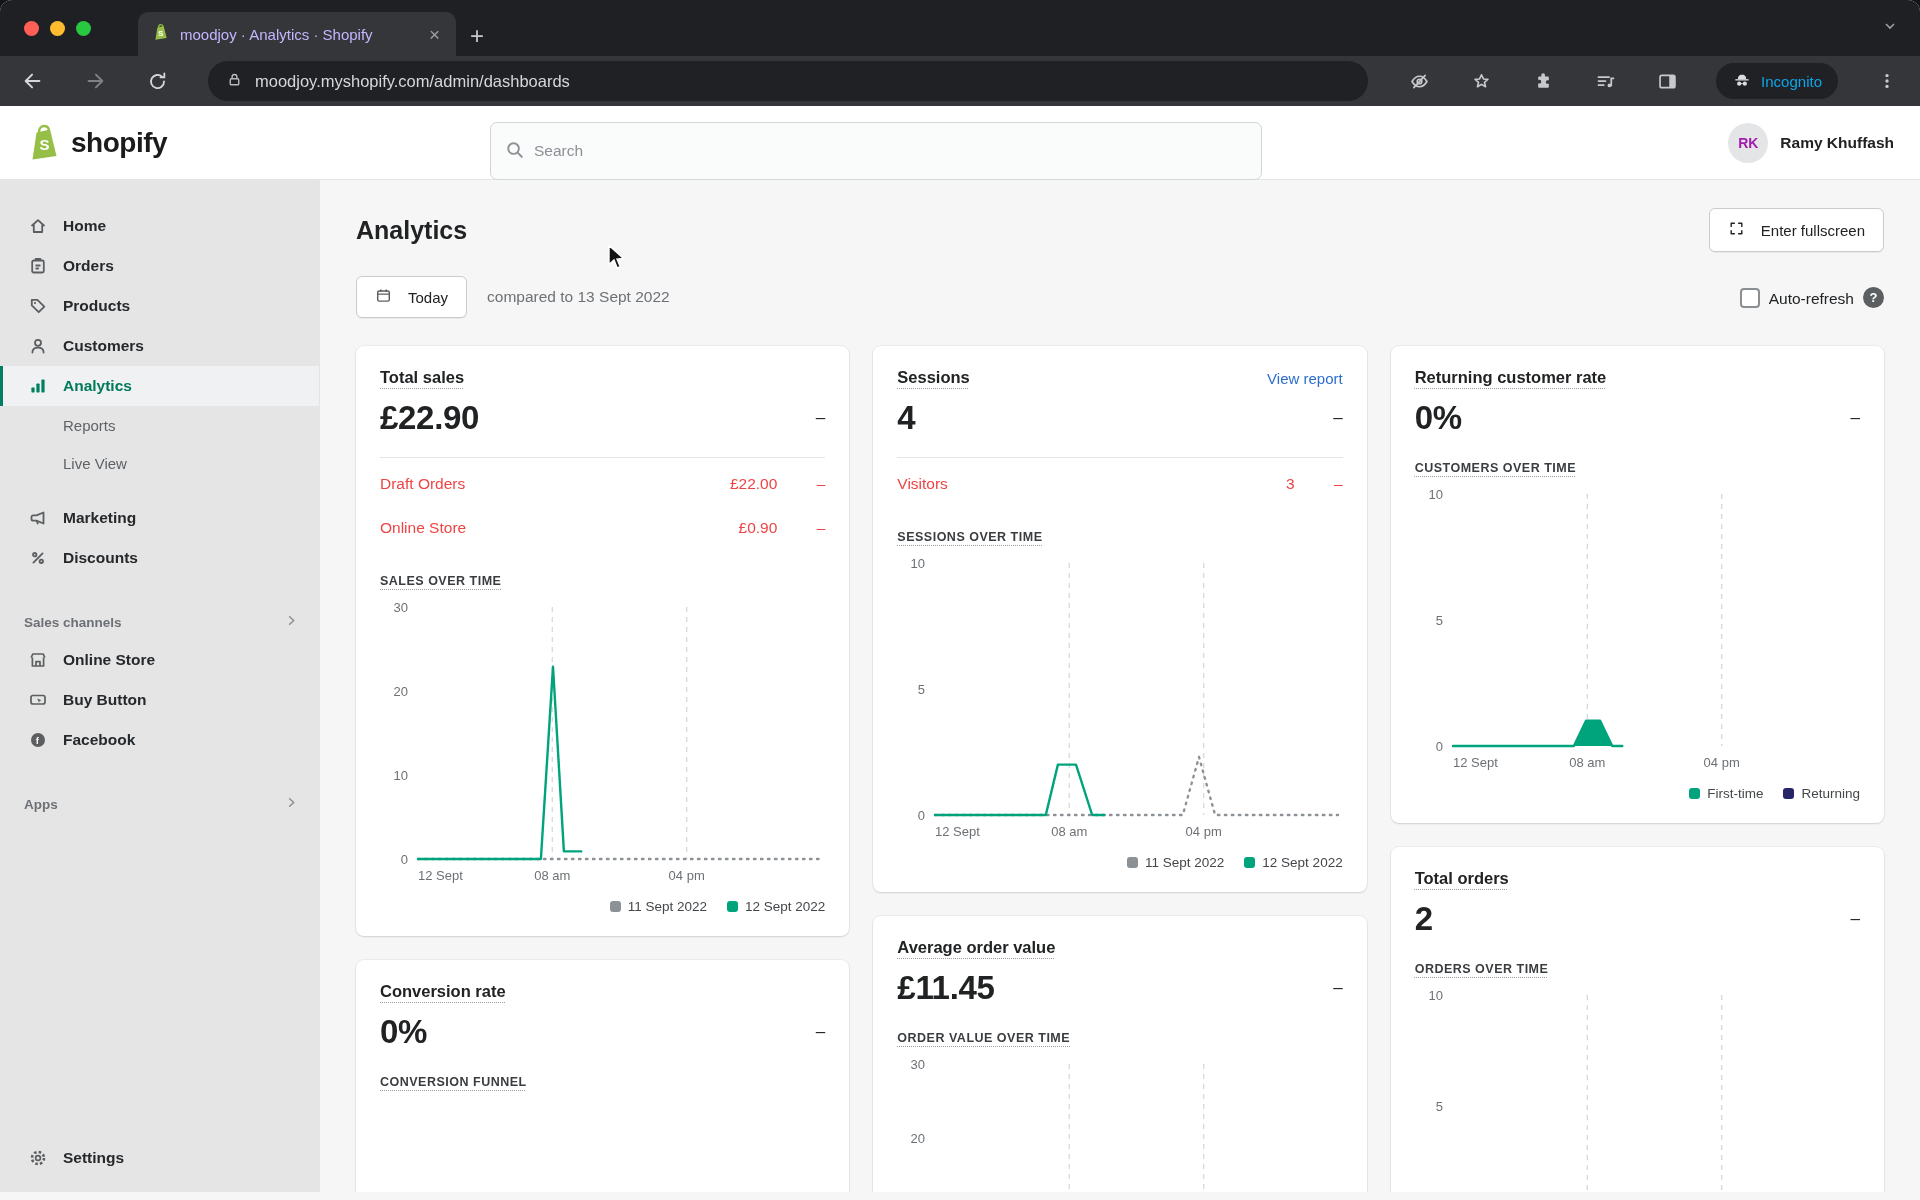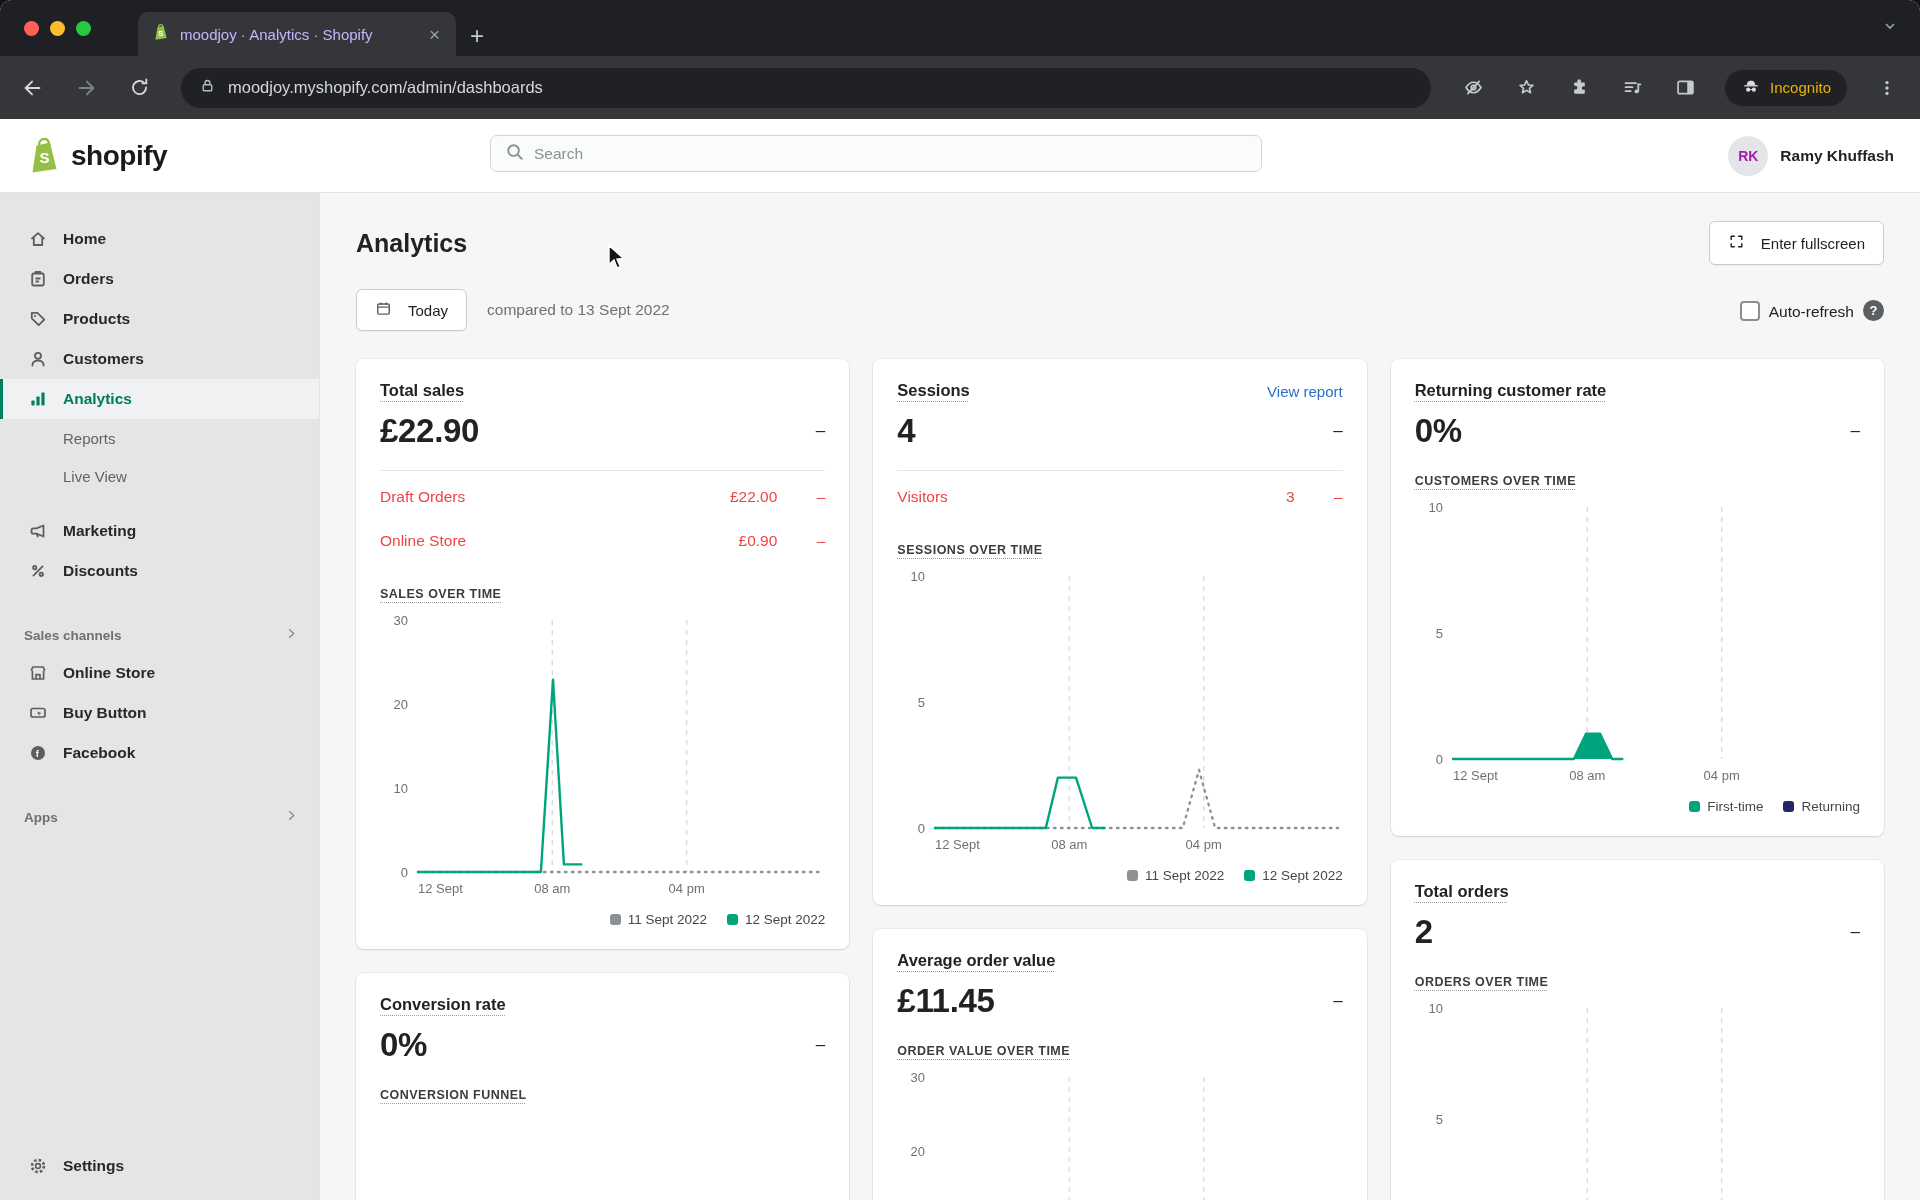--- a/index.html
+++ b/index.html
@@ -12,35 +12,35 @@
   .tabstrip{height:56px;background:#1f2023;display:flex;align-items:flex-end;position:relative;flex-shrink:0}
   .lights{position:absolute;left:24px;top:21px;display:flex;gap:11px}
   .light{width:15px;height:15px;border-radius:50%}
   .tab{margin-left:138px;width:318px;height:44px;background:#35363a;border-radius:10px 10px 0 0;
     display:flex;align-items:center;padding:0 10px 0 14px;gap:10px}
   .tab-title{color:#c4b5fd;font-size:15px;flex:1;white-space:nowrap;overflow:hidden}
   .tab-close{color:#9aa0a6;font-size:19px;line-height:1;padding:2px 6px;border-radius:50%}
   .newtab{color:#c7cacd;font-size:24px;margin:0 0 8px 14px;line-height:1}
   .tabsearch{position:absolute;right:22px;top:18px}
 
-  .toolbar{height:63px;background:#35363a;display:flex;align-items:center;padding:0 12px;gap:11px;flex-shrink:0}
+  .toolbar{height:50px;background:#35363a;display:flex;align-items:center;padding:0 12px;gap:20px;flex-shrink:0}
   .tbtn{width:42px;height:42px;border-radius:50%;display:flex;align-items:center;justify-content:center;flex-shrink:0}
   .omnibox{flex:1;height:40px;background:#202124;border-radius:20px;display:flex;align-items:center;
     padding:0 18px;gap:12px;margin:0 10px;min-width:0}
   .url{color:#d5d7da;font-size:16.5px;white-space:nowrap;overflow:hidden}
   .incog{display:flex;align-items:center;gap:9px;background:#202124;border-radius:18px;height:36px;
     padding:0 16px;margin:0 8px;flex-shrink:0}
-  .incog span{color:#eab308;font-size:15px}
+  .incog span{color:#0ea5e9;font-size:15px}
 
   
   .appheader{height:74px;background:#fff;border-bottom:1px solid #e3e4e6;position:relative;
     display:flex;align-items:center;padding:0 26px;flex-shrink:0}
   .logo{display:flex;align-items:center;gap:9px}
   .logo-text{font-size:28px;font-weight:700;color:#1b1b1b;letter-spacing:-.5px}
-  .searchbar{position:absolute;left:490px;top:16px;width:772px;height:37px;background:#fafbfb;
+  .searchbar{position:absolute;left:490px;top:16px;width:772px;height:58px;background:#fafbfb;
     border:1px solid #d2d5d8;border-radius:7px;display:flex;align-items:center;padding:0 14px;gap:10px}
   .searchbar input{border:none;outline:none;background:transparent;font-size:15.5px;color:#202223;flex:1;
     font-family:inherit}
   .searchbar input::placeholder{color:#8c9196}
   .userbox{margin-left:auto;display:flex;align-items:center;gap:12px}
   .avatar{width:40px;height:40px;border-radius:50%;background:#e4e5e7;color:#a21caf;font-size:14px;
     font-weight:700;display:flex;align-items:center;justify-content:center}
   .username{font-size:15.5px;font-weight:600;color:#202223}
 
   

